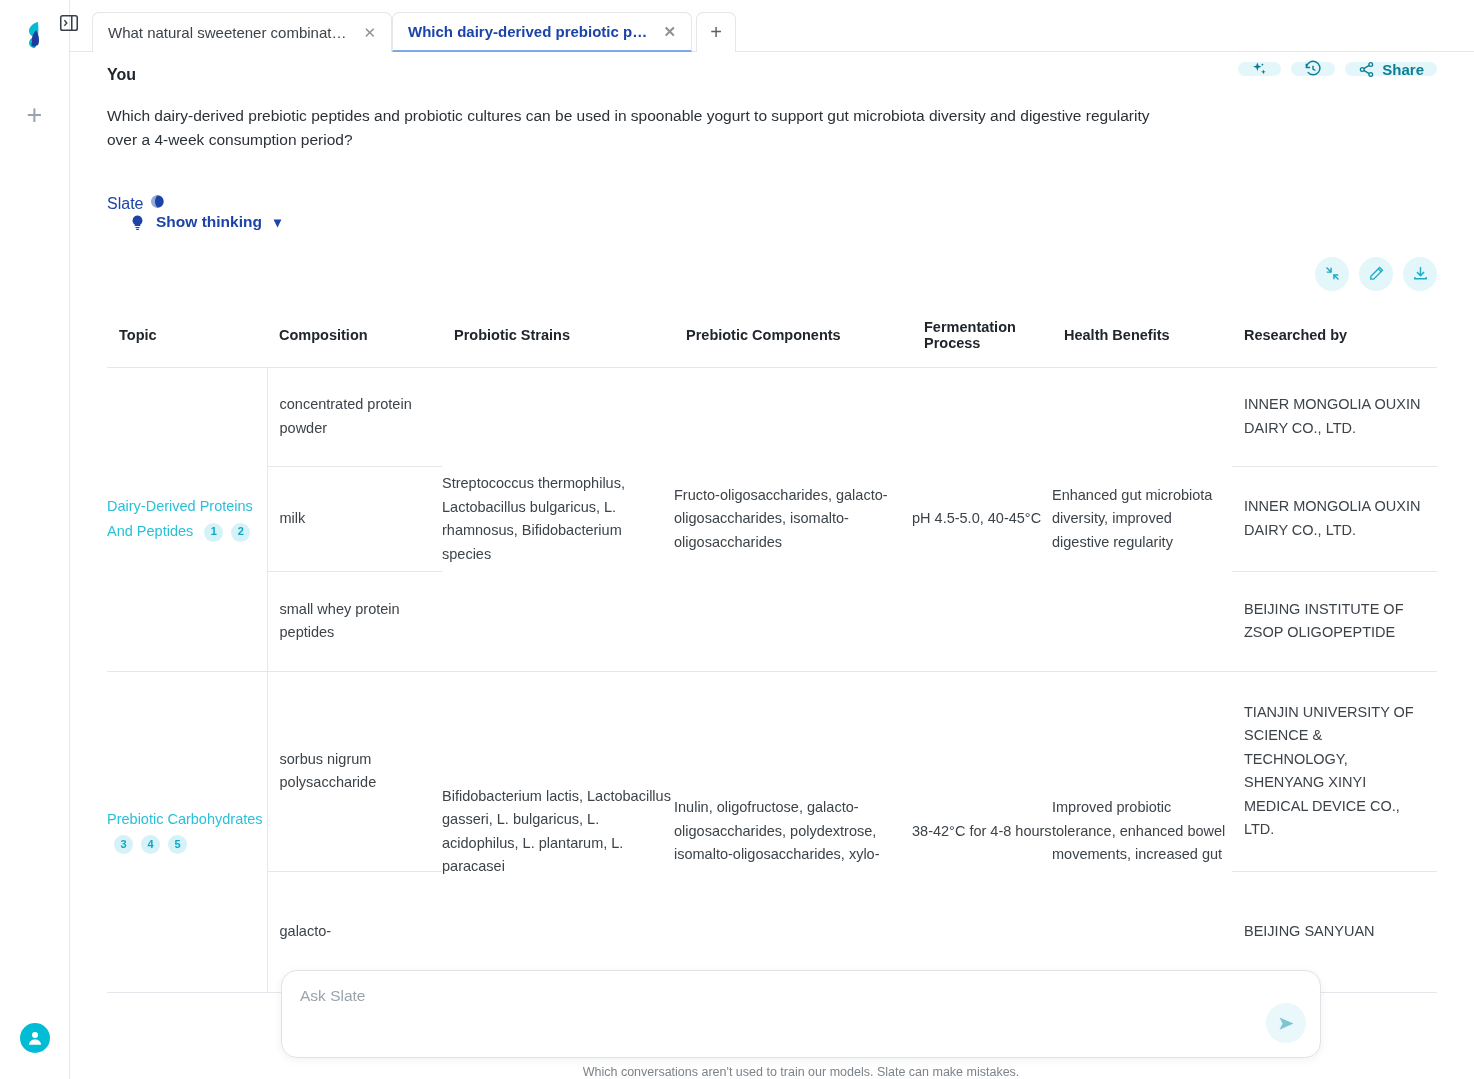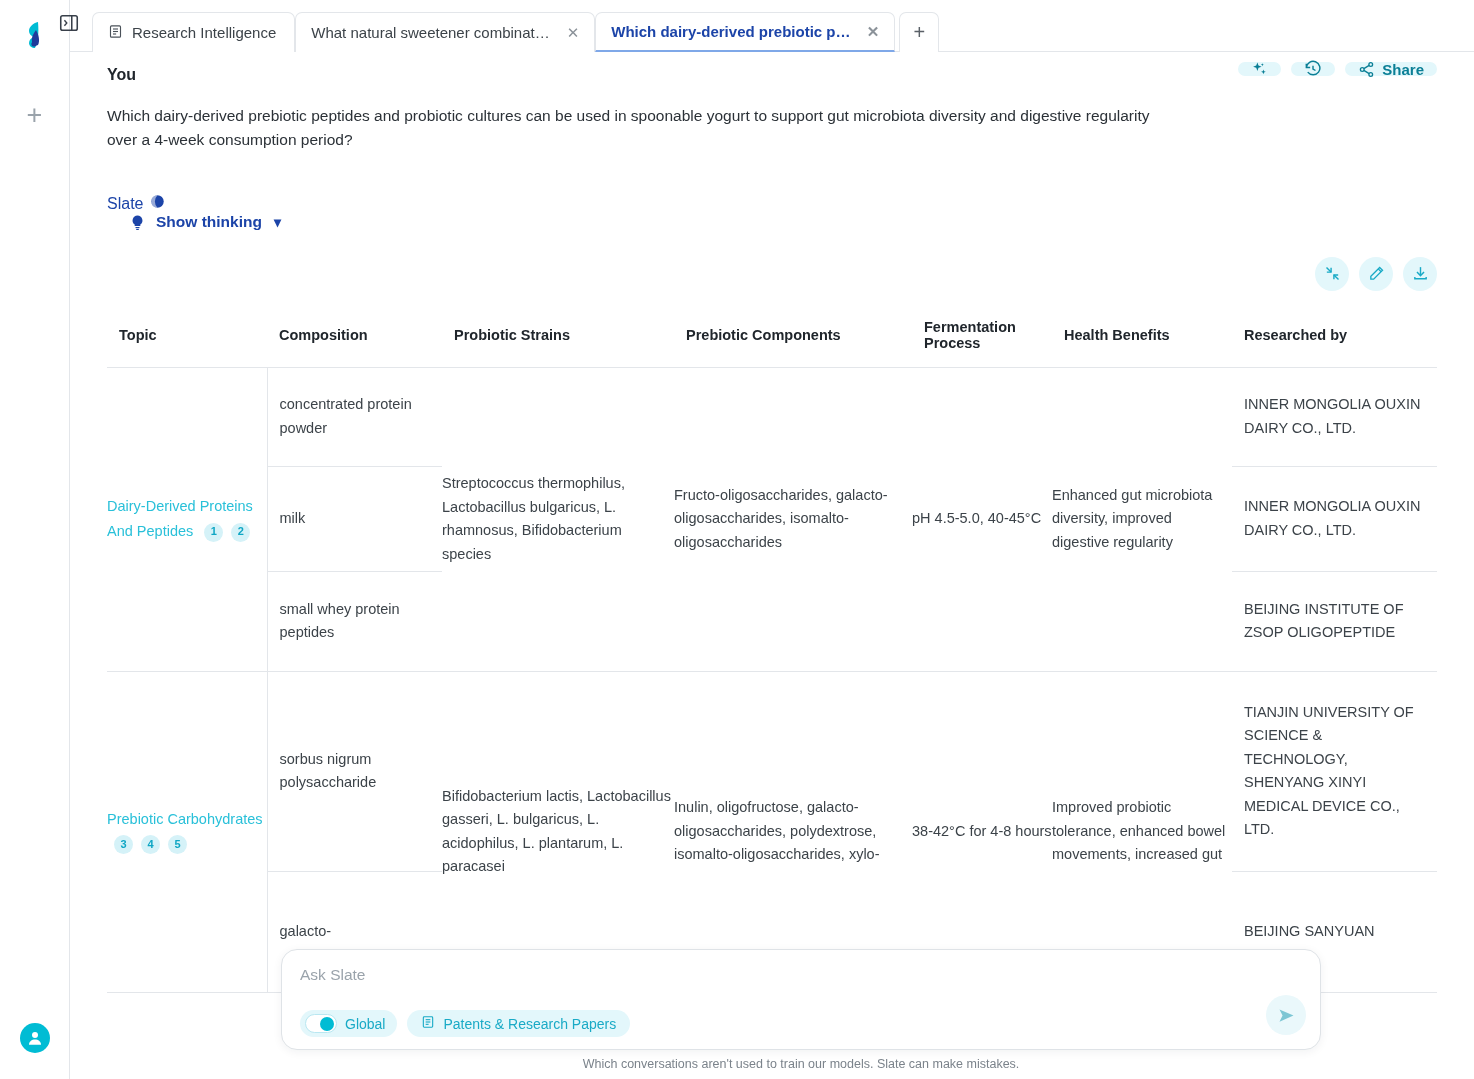--- a/index.html
+++ b/index.html
@@ -137,21 +137,21 @@
   .subcell.h3 { min-height: 99px; display: flex; align-items: center; }
   .subcell.r1 { min-height: 200px; display:flex; align-items:center; }
   .subcell.r2 { min-height: 120px; display:flex; align-items:center; }
   .vline { border-left: 1px solid #e3e6ea; }
   .up { text-transform: none; }
 
   
   .composer-wrap {
     position: absolute; left: 58px; right: 0; bottom: 0;
     display: flex; flex-direction: column; align-items: center;
-    background: transparent; padding-bottom: 8px;
+    background: transparent; 
   }
   .composer {
     width: 1040px; min-height: 88px; background: #ffffff;
     border: 1px solid #dfe3e7; border-radius: 16px;
     box-shadow: 0 2px 10px rgba(20,30,45,0.06);
     padding: 16px 18px 12px 18px; position: relative;
   }
   .composer-placeholder { font-size: 15.5px; color: #9aa3ab; }
   .composer-row { display: flex; align-items: center; gap: 10px; margin-top: 26px; }
   .toggle-pill {
@@ -205,31 +205,20 @@
 
     <div class="tabstrip">
       <div style="position:absolute; left:-12px; top:12px;">
         <svg width="22" height="22" viewBox="0 0 24 24" fill="none" stroke="#39404a" stroke-width="1.7">
           <rect x="3" y="4" width="18" height="16" rx="2"></rect>
           <line x1="15" y1="4" x2="15" y2="20"></line>
           <path d="M7 9l2.6 3L7 15" stroke-width="1.5"></path>
         </svg>
       </div>
 
-      <div class="tab home">
-        <span>
-          <svg width="15" height="15" viewBox="0 0 24 24" fill="none" stroke="#4a5159" stroke-width="1.8">
-            <rect x="4" y="3" width="16" height="18" rx="1.6"></rect>
-            <line x1="8" y1="8" x2="16" y2="8"></line>
-            <line x1="8" y1="12" x2="16" y2="12"></line>
-            <line x1="8" y1="16" x2="13" y2="16"></line>
-          </svg>
-        </span>
-        <span class="tab-label">Research Intelligence</span>
-      </div>
 
       <div class="tab">
         <span class="tab-label">What natural sweetener combinatio…</span>
         <span class="tab-close">✕</span>
       </div>
 
       <div class="tab active">
         <span class="tab-label">Which dairy-derived prebiotic pe…</span>
         <span class="tab-close">✕</span>
       </div>
@@ -395,39 +384,20 @@
           </tr>
           </tbody>
         </table>
         <div style="height:170px"></div>
       </div>
     </div>
 
     <div class="composer-wrap">
       <div class="composer">
         <div class="composer-placeholder">Ask Slate</div>
-        <div class="composer-row">
-          <div class="toggle-pill">
-            <span class="switch">
-                <span class="knob"></span>
-              </span>
-            <span class="toggle-label">Global</span>
-          </div>
-          <div class="chip">
-            <span>
-              <svg width="14" height="14" viewBox="0 0 24 24" fill="none" stroke="#19aac6" stroke-width="1.9">
-                <rect x="4" y="3" width="16" height="18" rx="1.6"></rect>
-                <line x1="8" y1="8" x2="16" y2="8"></line>
-                  <line x1="8" y1="12" x2="16" y2="12"></line>
-                  <line x1="8" y1="16" x2="13" y2="16"></line>
-              </svg>
-            </span>
-            <span>Patents &amp; Research Papers</span>
-          </div>
-        </div>
         <div class="send-btn">
           <svg width="21" height="21" viewBox="0 0 24 24" fill="#7cc6d4">
             <path d="M4 5l16 7-16 7 3.5-7z"></path>
           </svg>
         </div>
       </div>
       <div class="disclaimer">Which conversations aren't used to train our models. Slate can make mistakes.</div>
     </div>
 
   </div>

